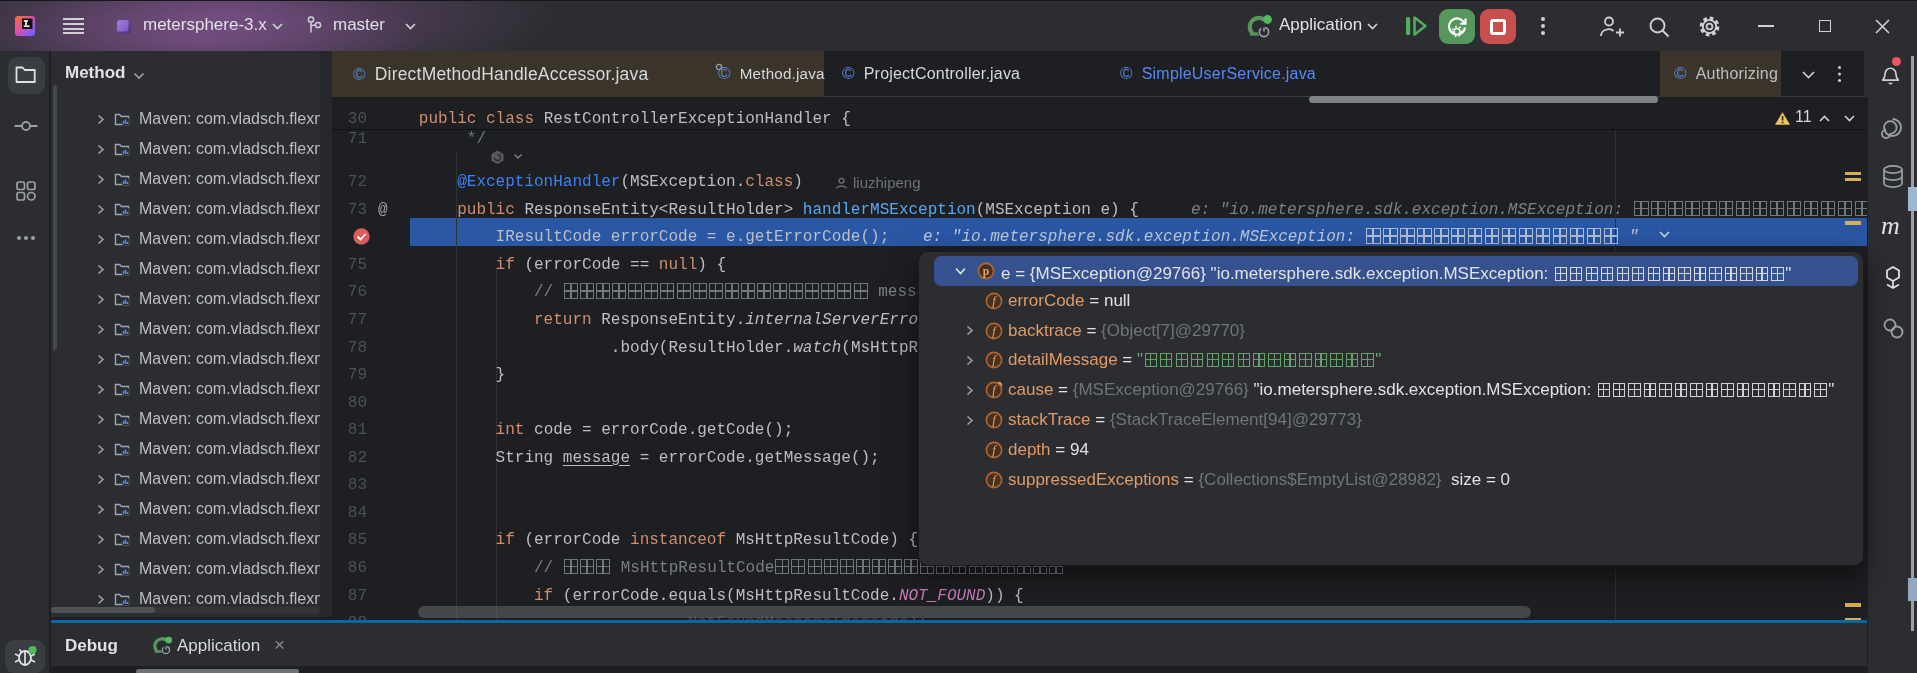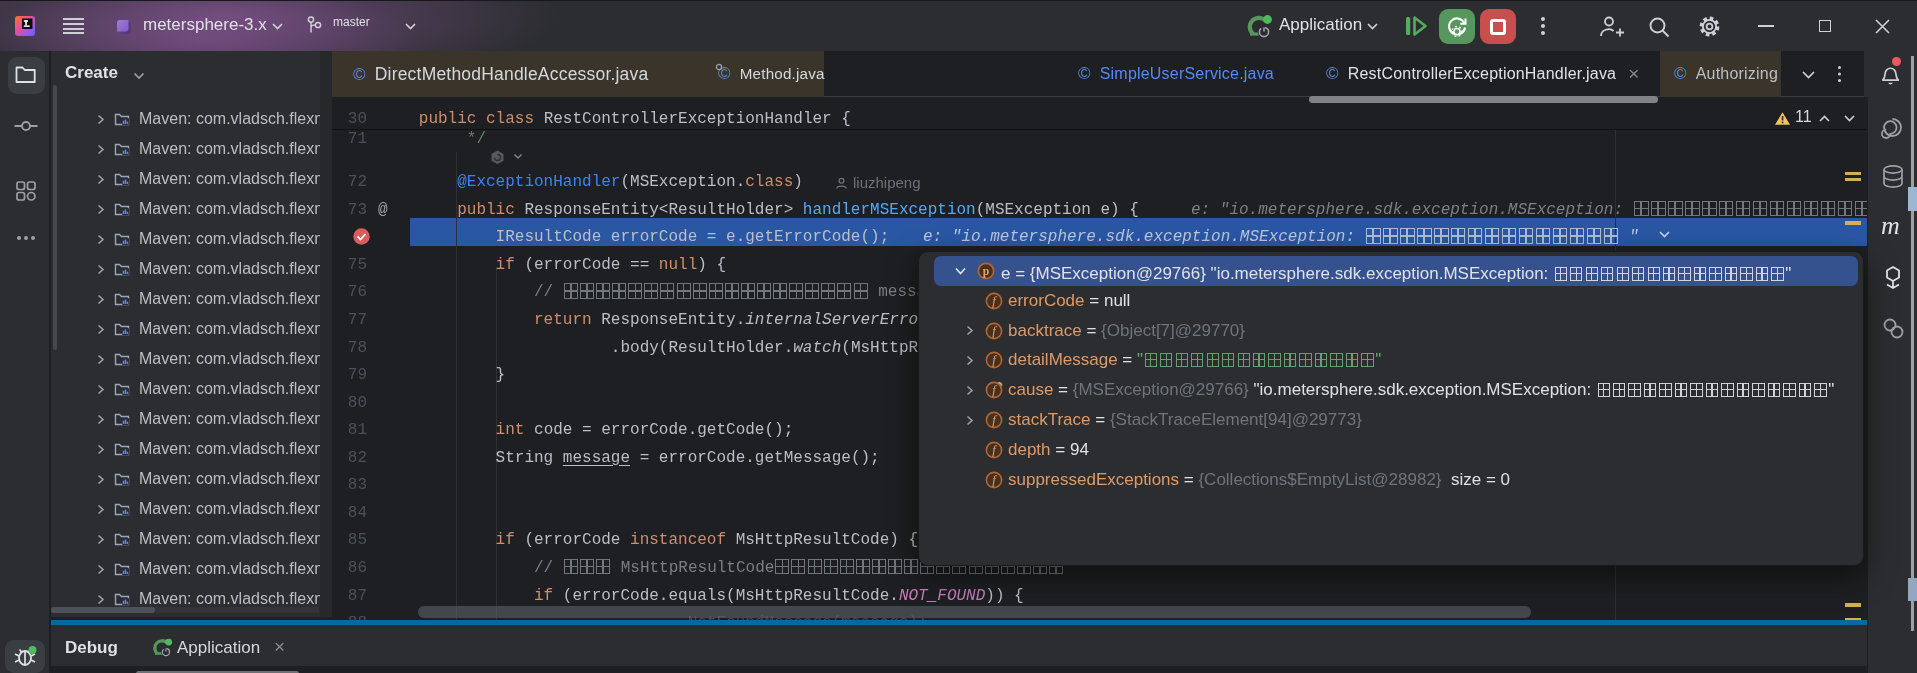--- a/index.html
+++ b/index.html
@@ -42,21 +42,21 @@
 .hint{font-style:italic;color:#7a8084}
 .hint74{font-style:italic;color:#bac6da}
 #execline{position:absolute;left:78px;top:121px;width:1457px;height:27.55px;background:#2a57a4}
 #sticky{position:absolute;left:0;top:0;width:1535px;height:33px;background:#1e1f22;border-bottom:1px solid #111214}
 #marginline{position:absolute;left:1283px;top:0;width:1px;height:523px;background:#2e3033}
 .ig{position:absolute;width:1px;background:#2f3135}
 
 #rstripe{position:absolute;left:1867px;top:97px;width:50px;height:576px;background:#2b2d30;border-left:1px solid #1e1f22}
 #bellp{position:absolute;left:1864px;top:51px;width:53px;height:46px;background:#2b2d30}
 
-#dbar{position:absolute;left:51px;top:620px;width:1816px;height:46px;background:#2b2d30;border-top:5px solid #0369a1}
+#dbar{position:absolute;left:51px;top:620px;width:1816px;height:46px;background:#2b2d30;border-top:3px solid #0369a1}
 #dbot{position:absolute;left:51px;top:666px;width:1816px;height:7px;background:#1e1f22}
 
 #popup{position:absolute;left:918px;top:251px;width:946px;height:315px;background:#2b2d30;border:1px solid #191a1c;border-radius:10px;box-shadow:0 10px 30px rgba(0,0,0,.55);font-size:17px;color:#dfe1e5}
 #pophead{position:absolute;left:15px;top:3.5px;width:924px;height:30px;line-height:30px;border-radius:7px;background:#36528e;white-space:nowrap;overflow:hidden}
 .prow{position:absolute;height:30px;line-height:30px;white-space:nowrap}
 .pn{color:#e09a66} .pv{color:#6f747c} .pg{color:#6aab73} .pw{color:#dfe1e5}
 .plink{color:#548af7}
 </style></head><body>
 <div id="w">
 
@@ -85,21 +85,21 @@
   <div style="position:absolute;left:117px;top:19px;width:14px;height:14px;border-radius:3px;background:linear-gradient(135deg,#a07ee0,#7a52bb);box-shadow:inset -2.5px -2.5px 0 rgba(30,20,40,.45)"></div>
   <div style="position:absolute;left:143px;top:14px;font-size:17px;color:#dfe1e5">metersphere-3.x</div>
   <svg style="position:absolute;left:271px;top:21px" width="13" height="9" viewBox="0 0 13 9">
         <path d="M2 2 L6.5 6.5 L11 2" stroke="#ced0d6" stroke-width="1.7" fill="none"></path>
       </svg>
   <svg style="position:absolute;left:306px;top:13px" width="17" height="24" viewBox="0 0 17 24">
         <circle cx="5" cy="5.5" r="2.6" fill="none" stroke="#ced0d6" stroke-width="1.5"></circle>
         <circle cx="12" cy="11" r="2.6" fill="none" stroke="#ced0d6" stroke-width="1.5"></circle>
         <path d="M5 8.2 v5 M5 18.5 v-5.3 M5 13.2 q0 -2.2 4.5 -2.2" fill="none" stroke="#ced0d6" stroke-width="1.5"></path>
       </svg>
-  <div style="position:absolute;left:333px;top:14px;font-size:12px;color:#dfe1e5">master</div>
+  <div style="position:absolute;left:333px;top:14px;font-size:17px;color:#dfe1e5">master</div>
   <svg style="position:absolute;left:404px;top:21px" width="13" height="9" viewBox="0 0 13 9">
         <path d="M2 2 L6.5 6.5 L11 2" stroke="#ced0d6" stroke-width="1.7" fill="none"></path>
       </svg>
 
   <svg style="position:absolute;left:1244px;top:12px" width="30" height="28" viewBox="0 0 30 28">
     <path d="M9 21 a8.5 8.5 0 1 1 12 -14" fill="none" stroke="#57965c" stroke-width="4.2"></path>
     <path d="M6 21 h10" stroke="#57965c" stroke-width="3.2"></path>
     <circle cx="23.5" cy="6.5" r="4.4" fill="#4ebb5d"></circle>
     <circle cx="20" cy="19" r="6.2" fill="#2b2d30"></circle>
     <circle cx="20" cy="19" r="4.6" fill="none" stroke="#9da0a8" stroke-width="1.6" stroke-dasharray="18 4"></circle>
@@ -165,21 +165,21 @@
   <div style="position:absolute;left:5px;top:589px;width:40px;height:33px;border-radius:9px;background:#3a3d41"></div>
   <svg style="position:absolute;left:13px;top:592px" width="26" height="26" viewBox="0 0 26 26">
         <ellipse cx="12" cy="15" rx="6" ry="7" fill="none" stroke="#dfe1e5" stroke-width="1.8"></ellipse>
         <path d="M12 8 v14 M6 13 l-4 -2 M6 17 l-4 2 M18 13 l4 -2 M18 17 l4 2 M8.5 9 L6.5 6.5 M15.5 9 L17.5 6.5" stroke="#dfe1e5" stroke-width="1.7" fill="none"></path>
         <circle cx="19.5" cy="7" r="4" fill="#4ebb5d"></circle>
       </svg>
 </div>
 
 <div id="splitter"></div>
 <div id="proj">
-  <div style="position:absolute;left:14px;top:12px;font-size:17px;font-weight:bold;color:#dfe1e5">Create</div>
+  <div style="position:absolute;left:14px;top:12px;font-size:17px;font-weight:bold;color:#dfe1e5">Method</div>
   <svg style="position:absolute;left:82px;top:21px" width="12" height="8" viewBox="0 0 12 8">
         <path d="M1.5 1.5 L6 6 L10.5 1.5" stroke="#9da0a8" stroke-width="1.6" fill="none"></path>
       </svg>
   <div class="trow" style="top:53px">
         <svg class="tch" width="11" height="11" viewBox="0 0 11 11">
           <path d="M3.5 1.5 L8 5.5 L3.5 9.5" stroke="#9da0a8" stroke-width="1.6" fill="none"></path>
         </svg>
         <svg class="tic" width="18" height="16" viewBox="0 0 18 16">
           <path d="M1.5 3.5 v10 h13 v-8 h-7 l-2-2 z" fill="none" stroke="#9aa7bb" stroke-width="1.4"></path>
           <rect x="8" y="7" width="7" height="7" rx="1" fill="#2b2d30"></rect>
@@ -368,22 +368,22 @@
   <div style="position:absolute;left:1.5px;top:34px;width:4.5px;height:265px;border-radius:2px;background:#45484c"></div>
 </div>
 
 <div id="tabs">
   <div id="brown1"></div>
   <div id="brown2"></div>
   <div class="tab" style="left:21px;color:#d5d8dd;font-size:17.5px"><span class="jico">©</span><span>DirectMethodHandleAccessor.java</span></div>
   <div class="tab" style="left:386px;color:#d5d8dd;font-size:15.2px"><span class="jico" style="position:relative">©<svg style="position:absolute;left:-3px;top:-1px" width="8" height="8" viewBox="0 0 8 8">
             <circle cx="4" cy="4" r="2.6" fill="none" stroke="#9da0a8" stroke-width="1.3"></circle>
           </svg></span><span>Method.java</span></div>
-  <div class="tab" style="left:746px;color:#548af7"><span class="jico">©</span><span>SimpleUserService.java</span></div>
-  <div class="tab" style="left:994px;color:#dfe1e5"><span class="jico">©</span><span>RestControllerExceptionHandler.java</span><span class="tclose">×</span></div>
+  <div class="tab" style="left:510px;color:#d5d8dd"><span class="jico">©</span><span>ProjectController.java</span></div>
+  <div class="tab" style="left:788px;color:#548af7"><span class="jico">©</span><span>SimpleUserService.java</span></div>
   <div style="position:absolute;left:1342px;top:0;width:106px;height:46px;overflow:hidden">
         <div class="tab" style="left:0px;color:#bcbec4"><span class="jico">©</span><span>Authorizing</span></div>
       </div>
   <div id="underl"></div>
   <svg style="position:absolute;left:1469px;top:19px" width="15" height="10" viewBox="0 0 15 10">
         <path d="M2 2 L7.5 7.5 L13 2" stroke="#ced0d6" stroke-width="1.7" fill="none"></path>
       </svg>
   <div style="position:absolute;left:1506px;top:15px;width:3.2px;height:3.2px;border-radius:50%;background:#ced0d6;box-shadow:0 6.5px 0 #ced0d6,0 13px 0 #ced0d6"></div>
 </div>
 <div id="bellp">

